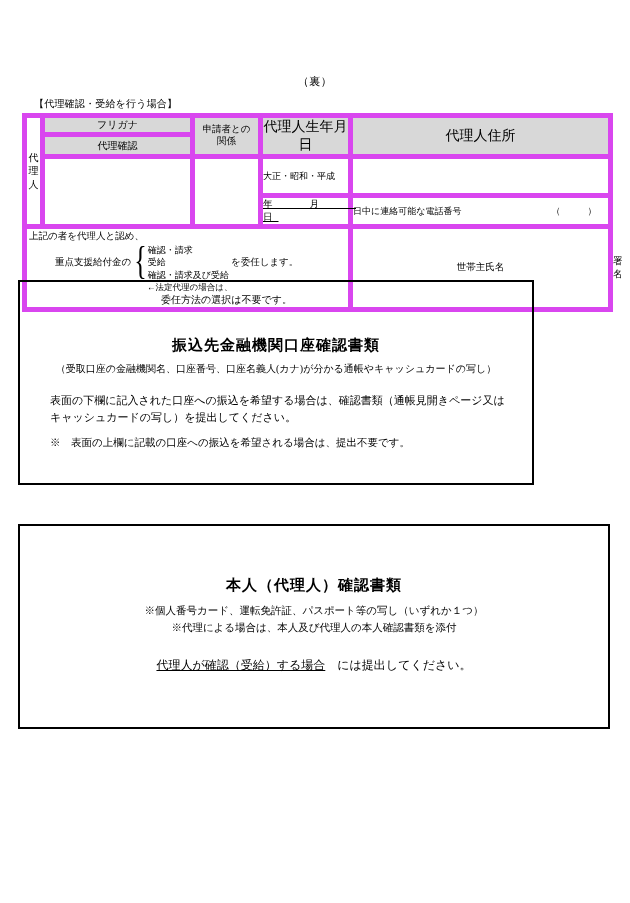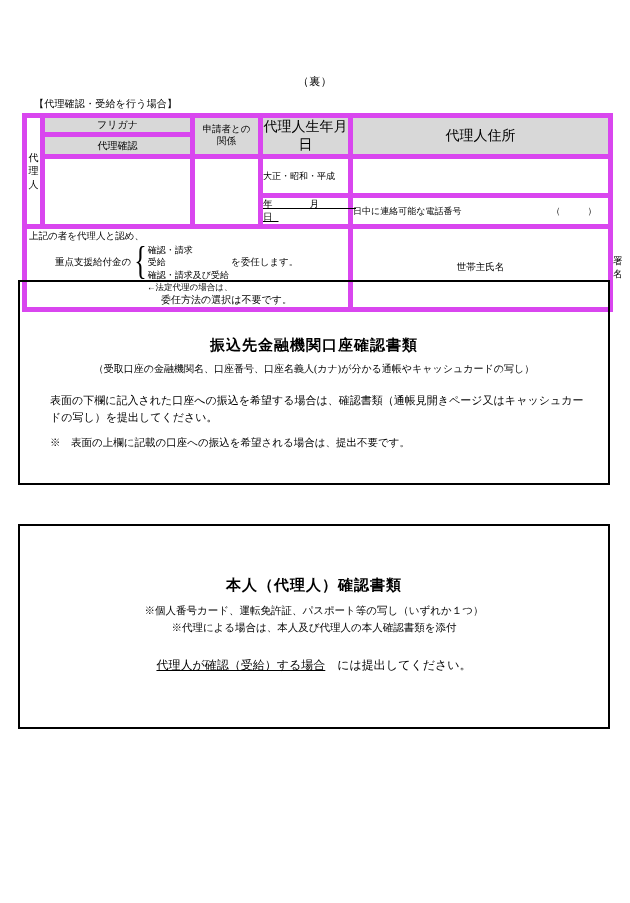--- a/index.html
+++ b/index.html
@@ -159,21 +159,21 @@
 
   
   .box {
     position: absolute;
     border: 2px solid #000000;
     box-sizing: border-box;
   }
   #bank-box {
     top: 280px;
     left: 18px;
-    width: 592px;
+    width: 516px;
     height: 205px;
   }
   #id-box {
     top: 524px;
     left: 18px;
     width: 592px;
     height: 205px;
   }
   .box-title {
     text-align: center;

